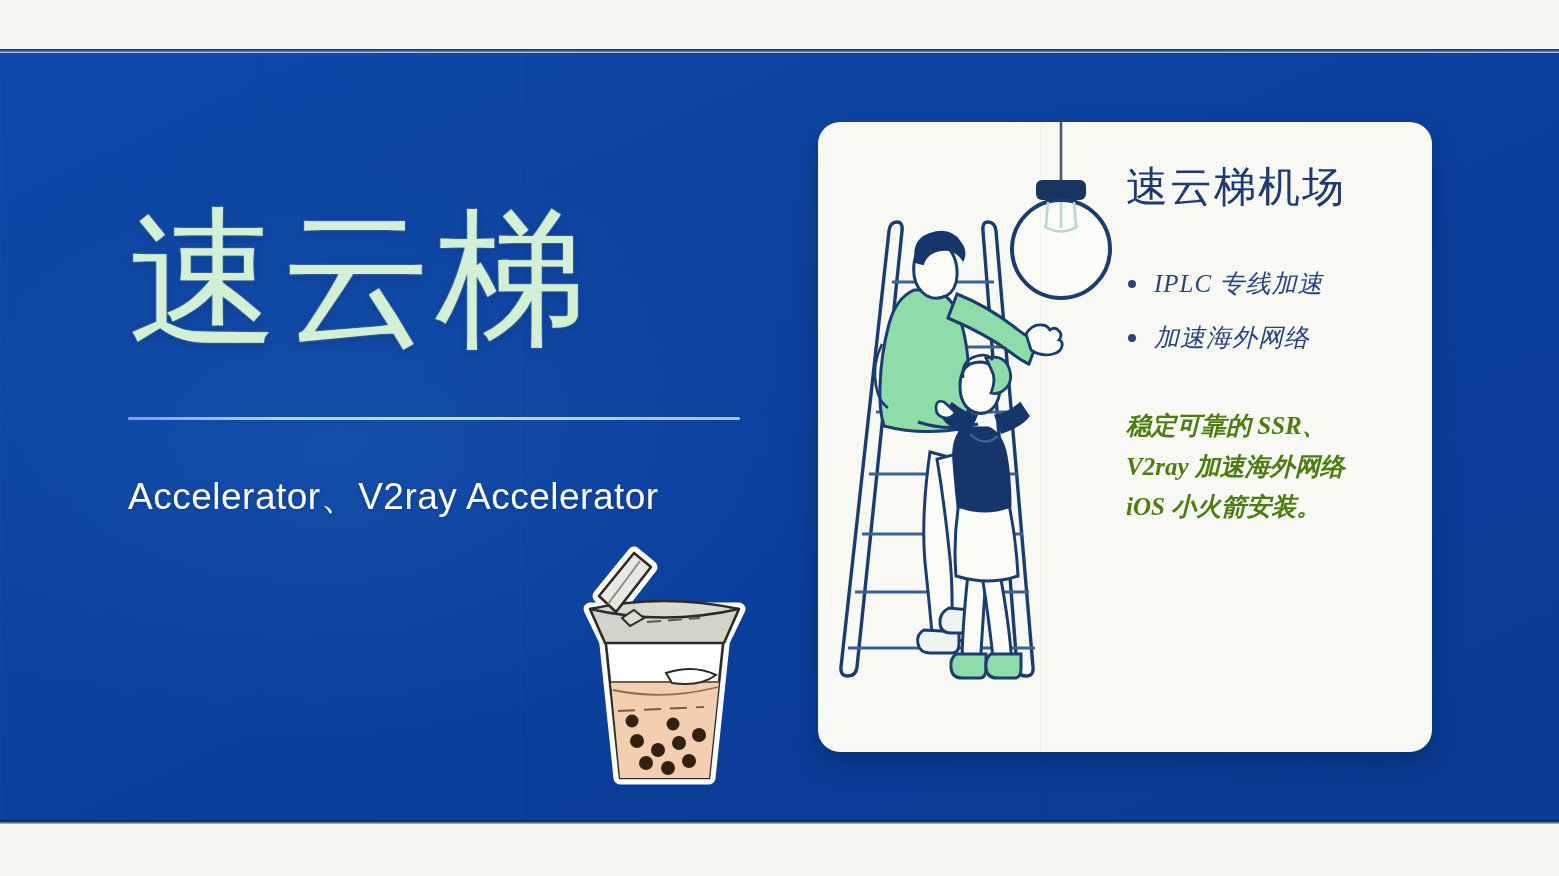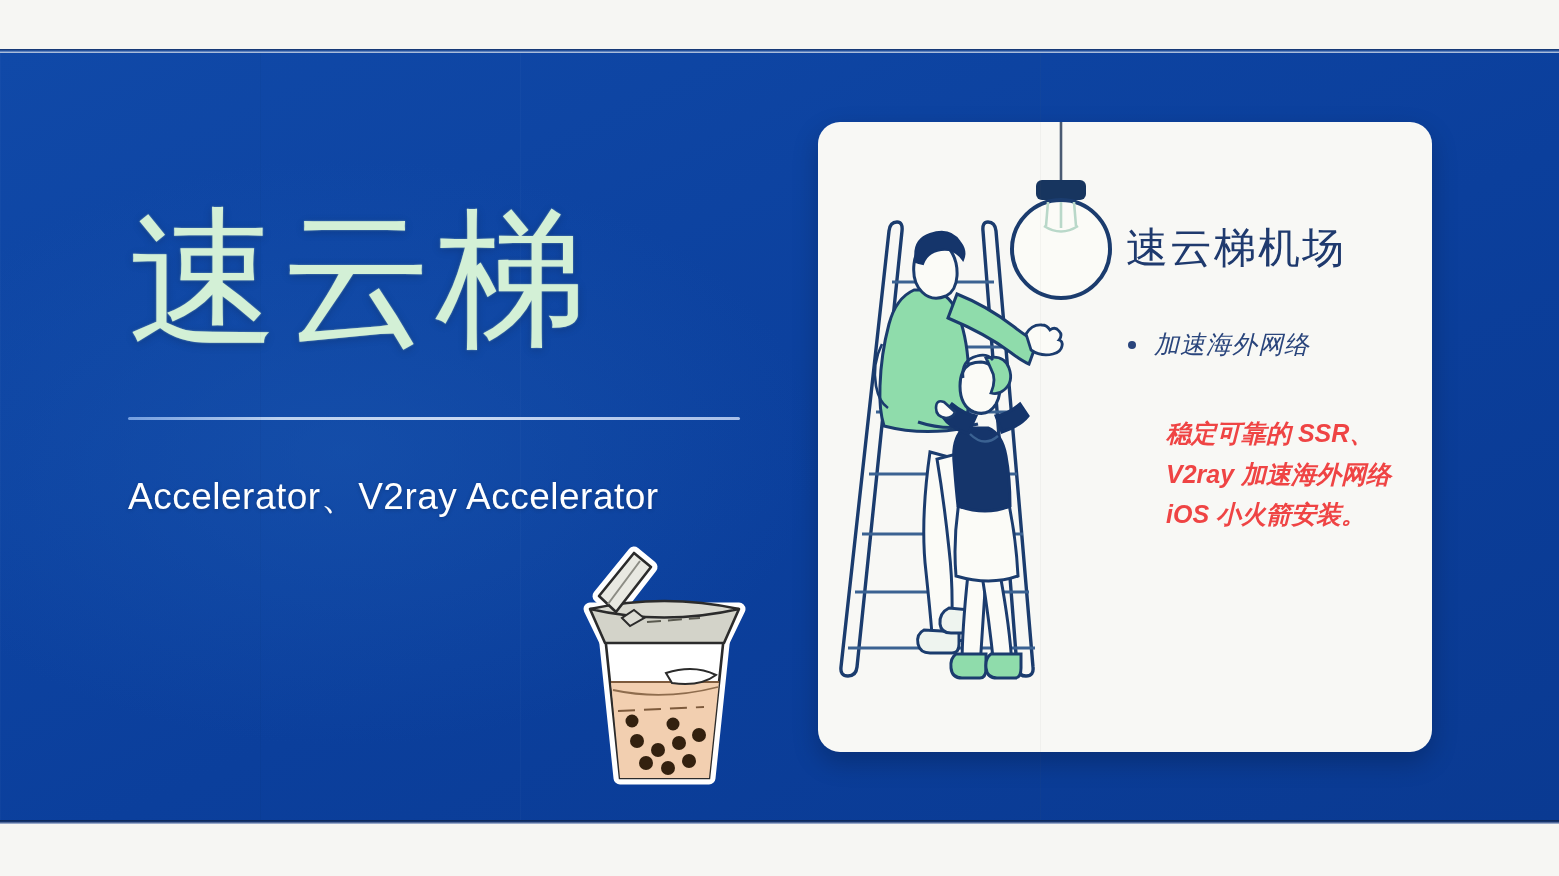--- a/index.html
+++ b/index.html
@@ -116,21 +116,22 @@
 
   #illustration {
     position:relative;
     width:300px;
     flex:0 0 300px;
   }
   #illustration svg { position:absolute; left:0; top:0; }
 
   #card-text {
     flex:1;
-    padding:98px 22px 0 8px;
+    padding:37px 22px 0 8px;
+    font-family:Liberation Serif, serif;
   }
 
   #card-heading {
     font-size:42px;
     letter-spacing:2px;
     color:#1f3a6e;
     font-weight:400;
     white-space:nowrap;
   }
 
@@ -157,23 +158,22 @@
     background:#2a457c;
   }
 
   #card-paragraph {
     margin-top:52px;
     font-size:25px;
     line-height:1.62;
     font-weight:bold;
     font-style:italic;
     letter-spacing:0px;
-    color:#ef4444;
+    color:#4d7c0f;
     width:292px;
-    margin-left:40px;
   }
 
   .nowrapline { display:block; }
 </style>
 </head>
 <body>
 
 <div id="stage">
 
   <div class="band band-top"></div>
@@ -303,20 +303,21 @@
 
             <path d="M152 312 q14 14 28 2" fill="none" stroke="#3b6292" stroke-width="2.4"></path>
           </g>
         </svg>
       </div>
 
       <div id="card-text">
         <div id="card-heading">速云梯机场</div>
 
         <ul id="feature-list">
+          <li>IPLC 专线加速</li>
           <li>加速海外网络</li>
         </ul>
 
         <div id="card-paragraph">
           <span class="nowrapline">稳定可靠的 SSR、</span>
           <span class="nowrapline">V2ray 加速海外网络</span>
           <span class="nowrapline">iOS 小火箭安装。</span>
         </div>
       </div>
 

